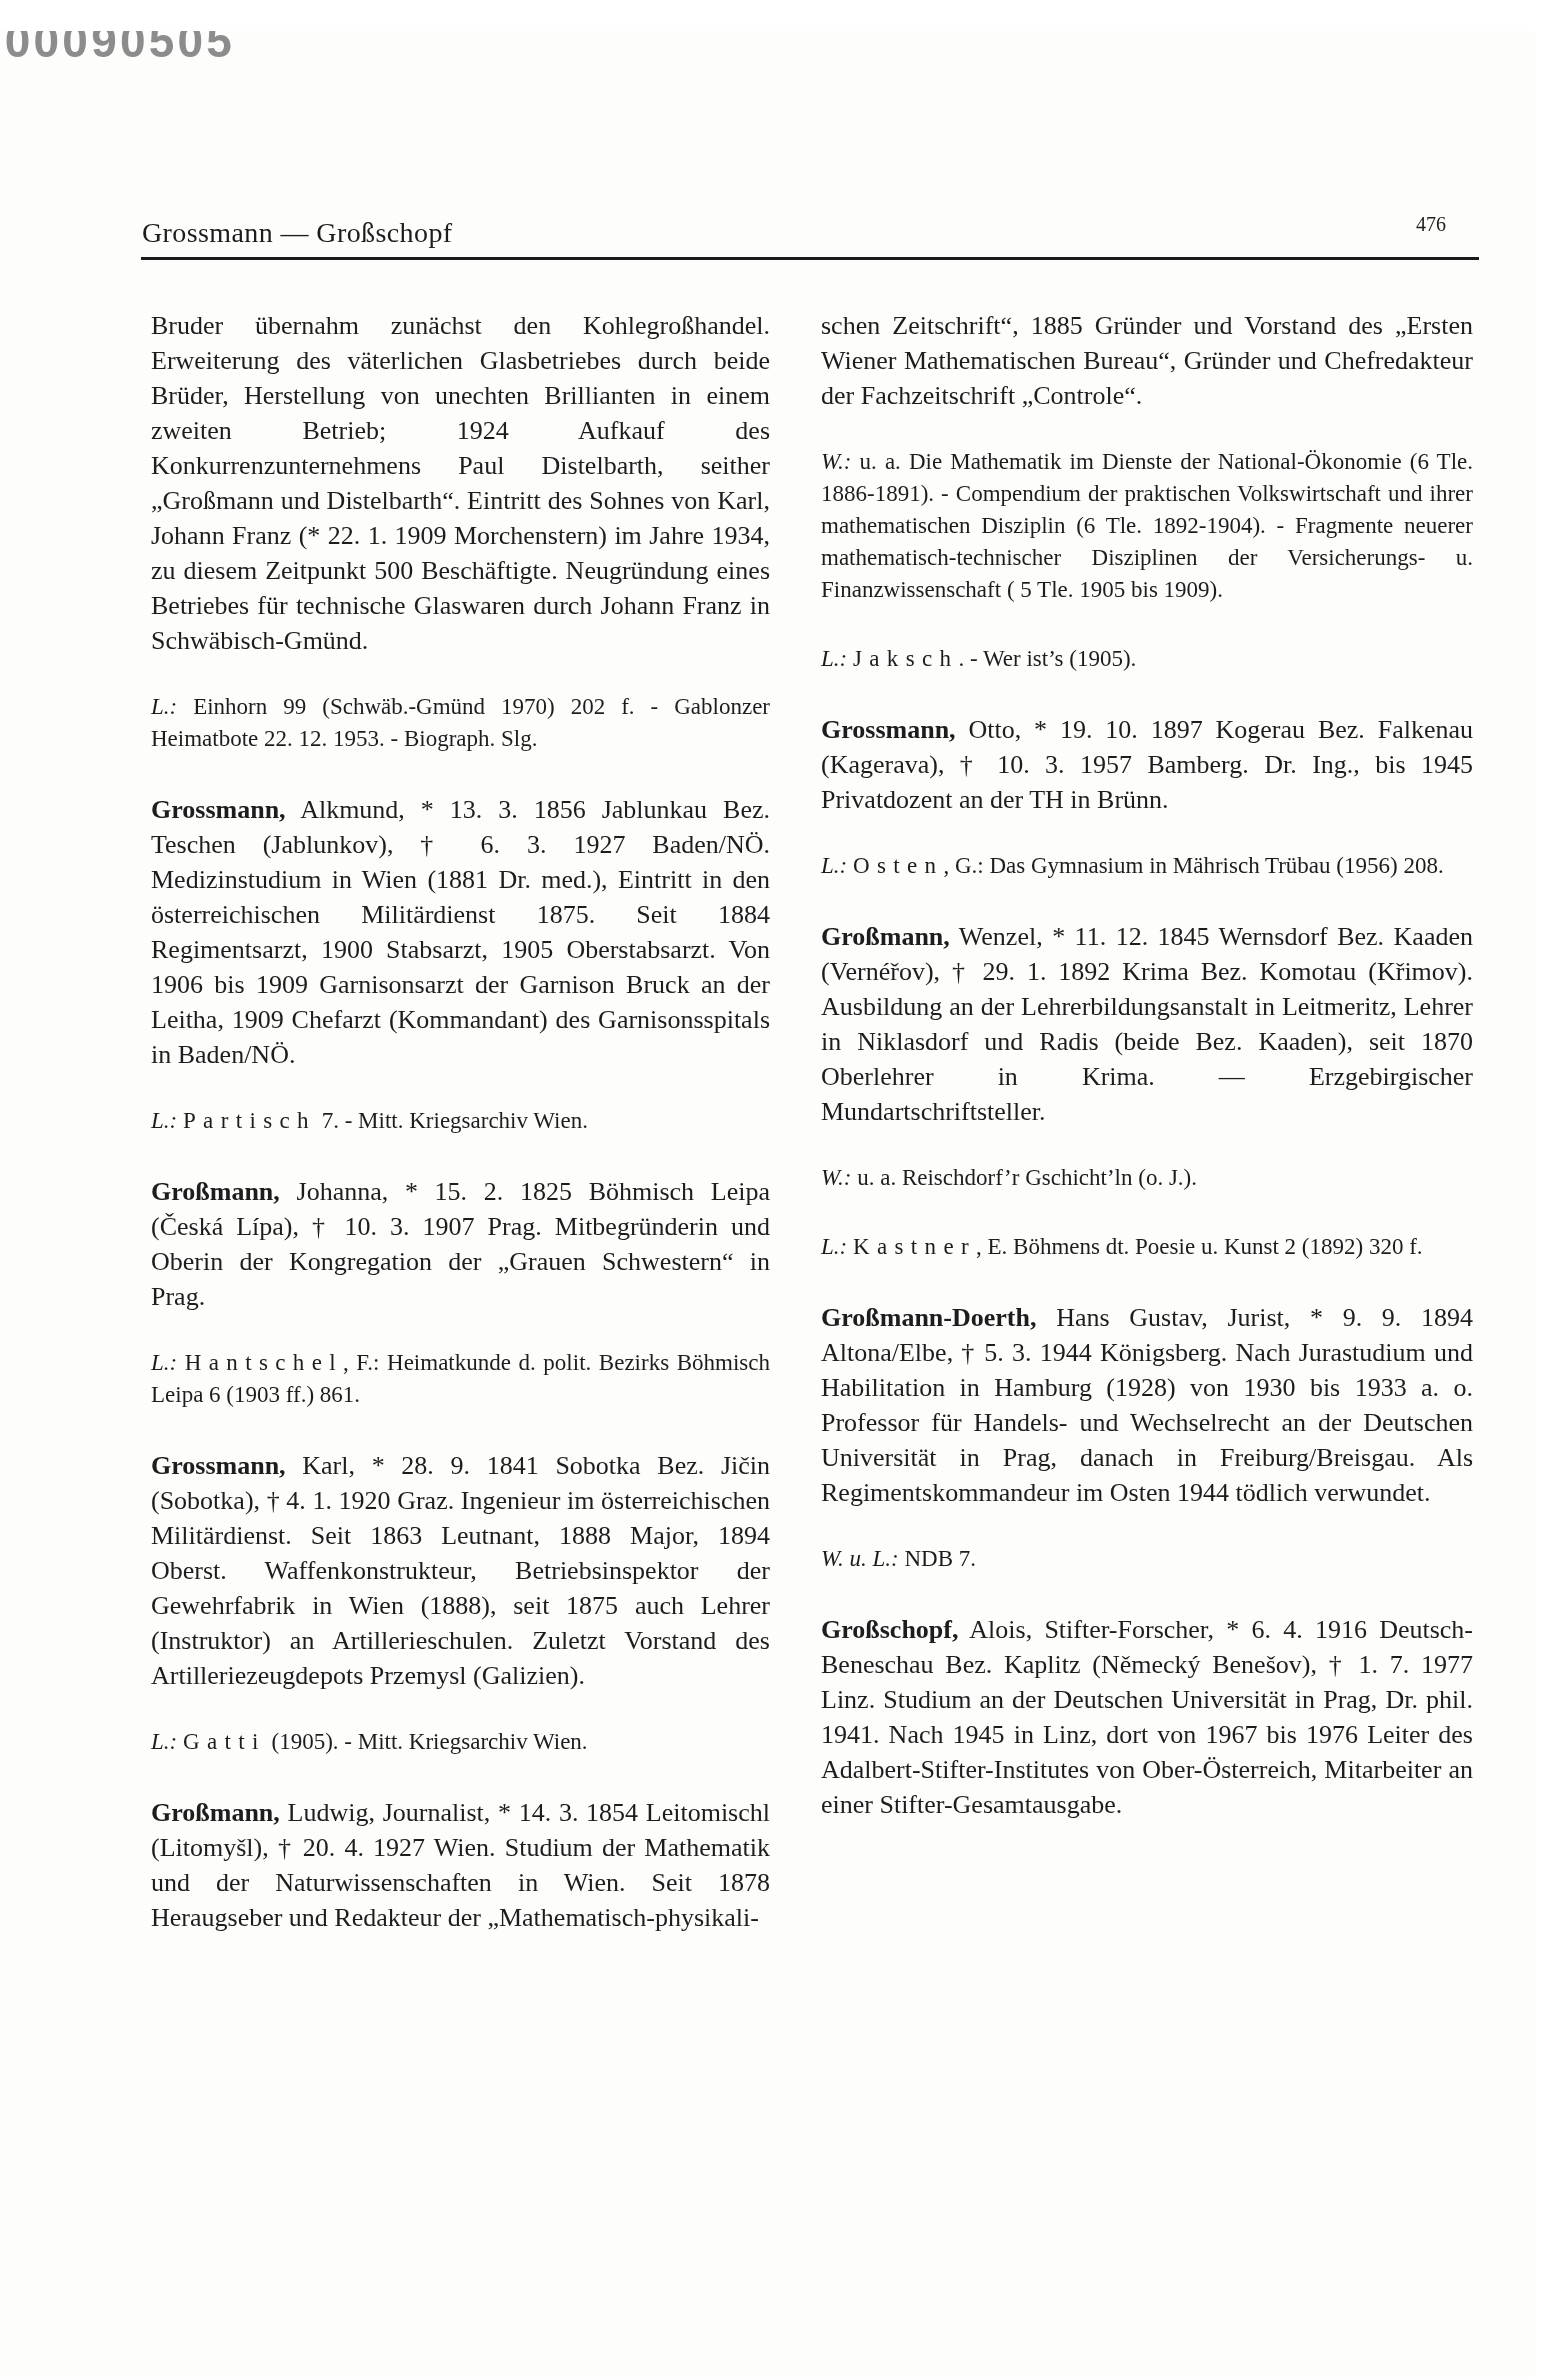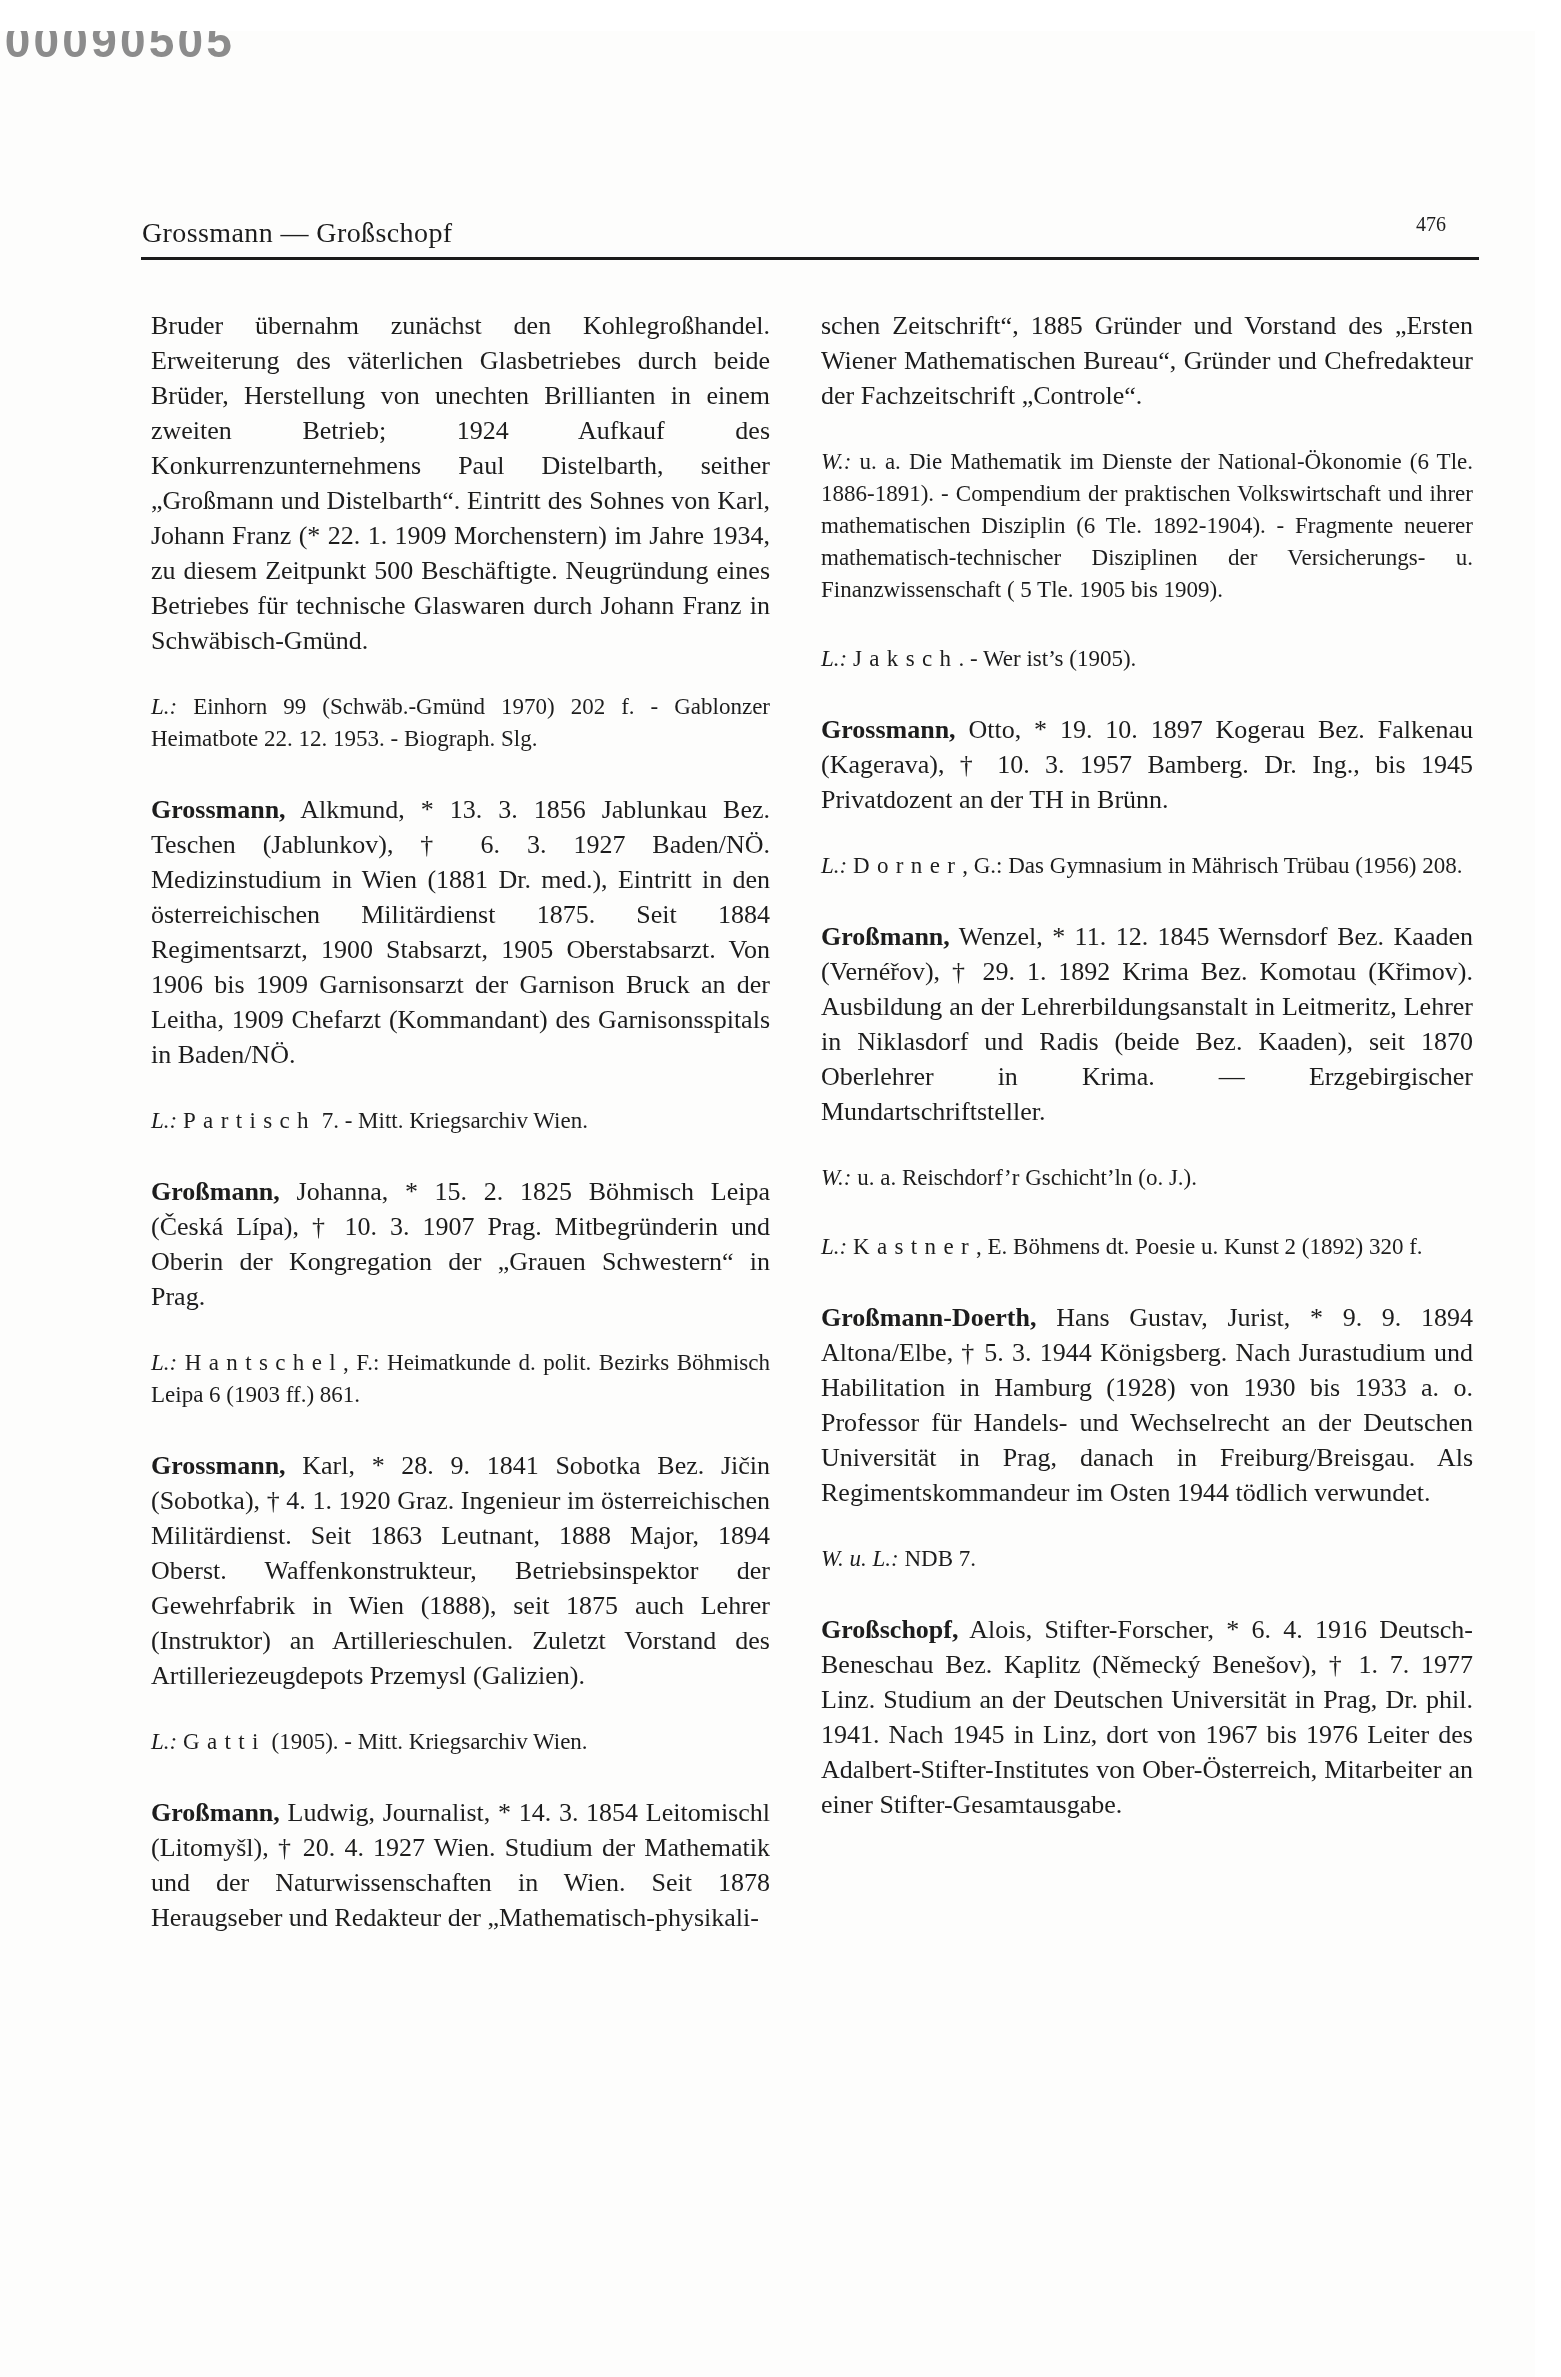--- a/index.html
+++ b/index.html
@@ -105,21 +105,21 @@
   <div class="col col-right">
 
     <p class="para"><span>schen Zeitschrift“, 1885 Gründer und Vorstand des „Ersten Wiener Mathematischen Bureau“, Gründer und Chefredakteur der Fachzeitschrift „Controle“.</span></p>
 
     <p class="works"><span class="lbl">W.:</span><span> u. a. Die Mathematik im Dienste der National-Ökonomie (6 Tle. 1886-1891). - Compendium der praktischen Volkswirtschaft und ihrer mathematischen Disziplin (6 Tle. 1892-1904). - Fragmente neuerer mathematisch-technischer Disziplinen der Versicherungs- u. Finanzwissenschaft ( 5 Tle. 1905 bis 1909).</span></p>
 
     <p class="lit"><span class="lbl">L.:</span><span> </span><span class="sp">Jaksch</span><span>. - Wer ist’s (1905).</span></p>
 
     <p class="entry"><span class="hw">Grossmann,</span><span> Otto, * 19. 10. 1897 Kogerau Bez. Falkenau (Kagerava), † 10. 3. 1957 Bamberg. Dr. Ing., bis 1945 Privatdozent an der TH in Brünn.</span></p>
 
-    <p class="lit"><span class="lbl">L.:</span><span> </span><span class="sp">Dorner</span><span>, G.: Das Gymnasium in Mährisch Trübau (1956) 208.</span></p>
+    <p class="lit"><span class="lbl">L.:</span><span> </span><span class="sp">Osten</span><span>, G.: Das Gymnasium in Mährisch Trübau (1956) 208.</span></p>
 
     <p class="entry"><span class="hw">Großmann,</span><span> Wenzel, * 11. 12. 1845 Wernsdorf Bez. Kaaden (Vernéřov), † 29. 1. 1892 Krima Bez. Komotau (Křimov). Ausbildung an der Lehrerbildungsanstalt in Leitmeritz, Lehrer in Niklasdorf und Radis (beide Bez. Kaaden), seit 1870 Oberlehrer in Krima. — Erzgebirgischer Mundartschriftsteller.</span></p>
 
     <p class="works"><span class="lbl">W.:</span><span> u. a. Reischdorf’r Gschicht’ln (o. J.).</span></p>
 
     <p class="lit"><span class="lbl">L.:</span><span> </span><span class="sp">Kastner</span><span>, E. Böhmens dt. Poesie u. Kunst 2 (1892) 320 f.</span></p>
 
     <p class="entry"><span class="hw">Großmann-Doerth,</span><span> Hans Gustav, Jurist, * 9. 9. 1894 Altona/Elbe, † 5. 3. 1944 Königsberg. Nach Jurastudium und Habilitation in Hamburg (1928) von 1930 bis 1933 a. o. Professor für Handels- und Wechselrecht an der Deutschen Universität in Prag, danach in Freiburg/Breisgau. Als Regimentskommandeur im Osten 1944 tödlich verwundet.</span></p>
 
     <p class="lit"><span class="lbl">W. u. L.:</span><span> NDB 7.</span></p>

